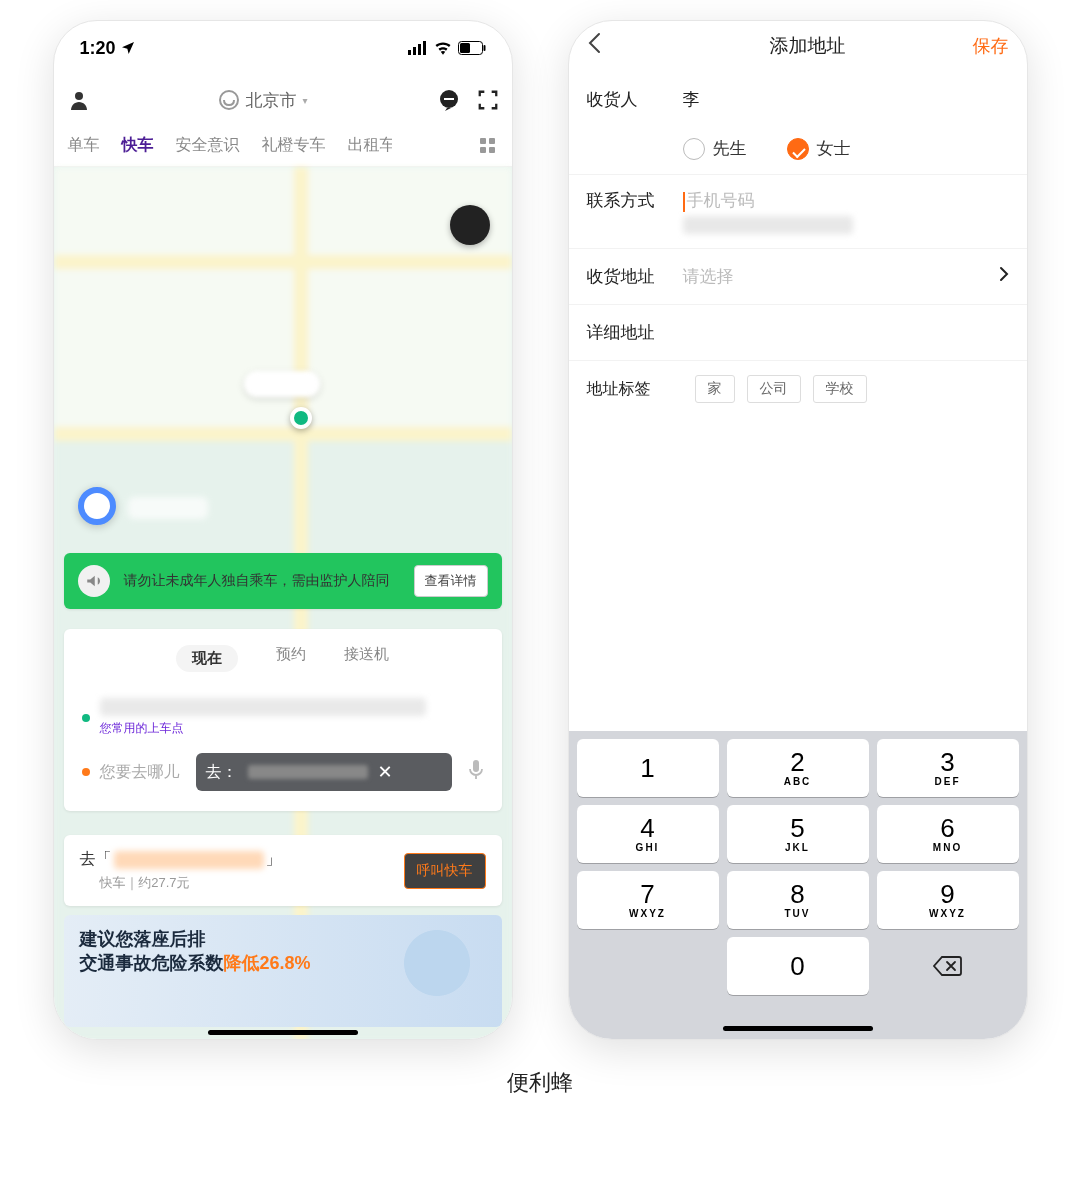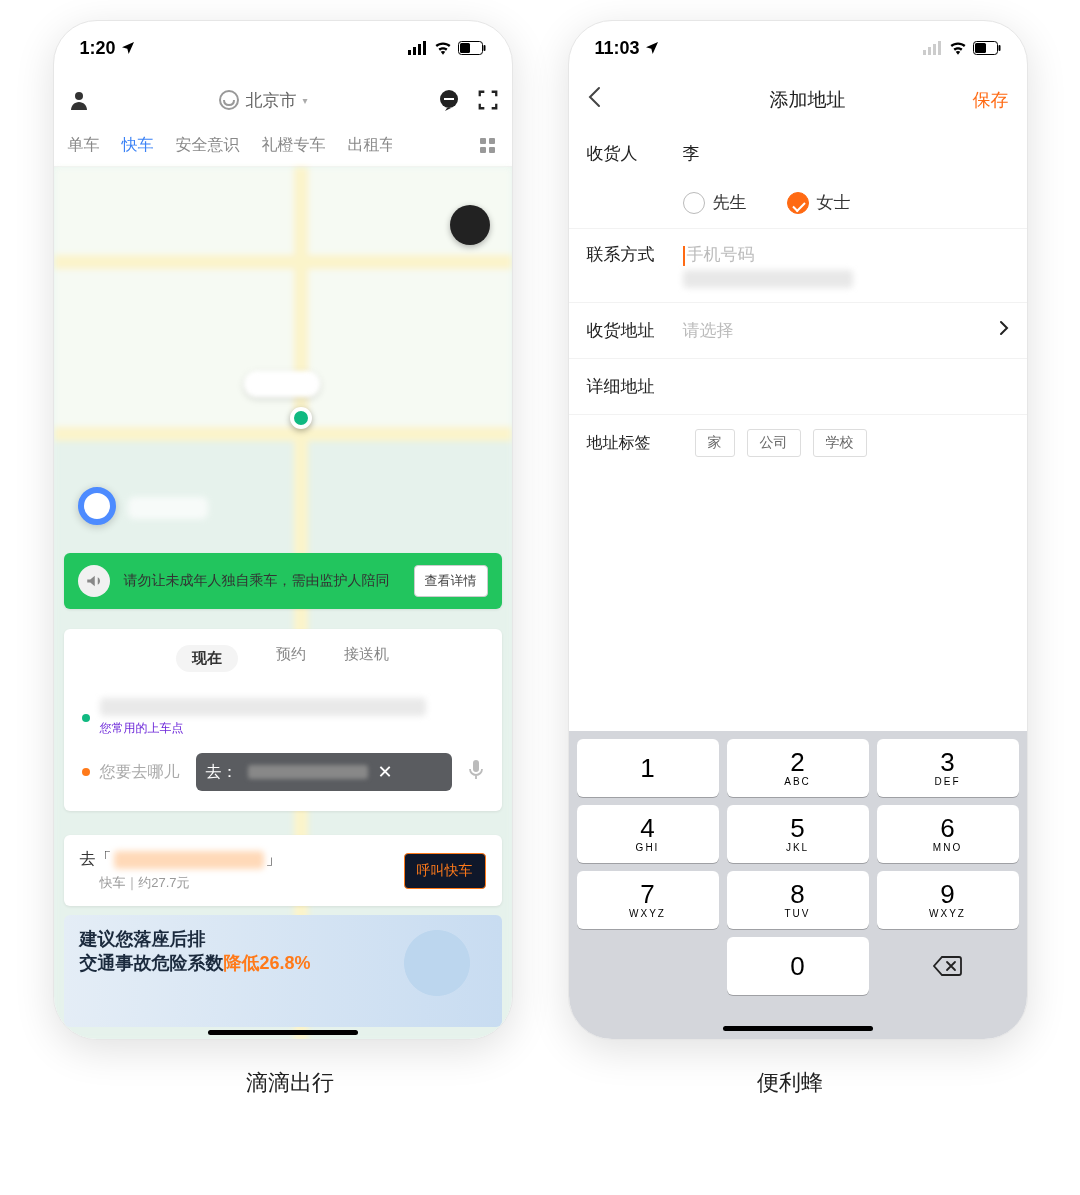--- a/index.html
+++ b/index.html
@@ -69,21 +69,21 @@
   .didi-tabs {
     display:flex;
     align-items:center;
     padding: 0 14px;
     height: 42px;
     border-bottom: 1px solid #eee;
     font-size: 16px;
     color: #888;
     gap: 22px;
   }
-  .didi-tabs .tab.active { color:#3b82f6; font-weight:400; }
+  .didi-tabs .tab.active { color:#4c1d95; font-weight:700; }
   .didi-tabs .more {
     margin-left:auto; display:flex; gap:3px; flex-wrap:wrap; width:18px;
   }
   .didi-tabs .more span{width:6px;height:6px;background:#999;border-radius:1px;}
 
   .map-area {
     position: relative;
     height: 874px;
     background: #e8f4ef;
     filter: blur(0);
@@ -180,21 +180,21 @@
     position:absolute; left:10px; right:10px; top:668px;
     background:#fff; border-radius:6px;
     display:flex;align-items:center;justify-content:space-between;
     padding:14px 16px;
     box-shadow:0 1px 3px rgba(0,0,0,0.08);
   }
   .call-left .line1{font-size:16px;color:#333;display:flex;align-items:center;}
   .call-left .line1 .blur{display:inline-block;height:18px;width:150px;background:#ffd9b8;border-radius:4px;filter:blur(3px);margin:0 2px;}
   .call-left .line2{font-size:13px;color:#999;margin-top:4px;margin-left:20px;}
   .call-btn{
-    border:1px solid #ff7a1a;color:#ff7a1a;background:#0f172a;
+    border:1px solid #ff7a1a;color:#ff7a1a;background:#404040;
     border-radius:4px;padding:8px 12px;font-size:14px;
   }
 
   .banner-card {
     position:absolute; left:10px; right:10px; top:748px;
     height:112px;
     background:linear-gradient(90deg,#e4edf6 0%, #c8dcf1 100%);
     border-radius:6px;
     padding:12px 16px;
     overflow:hidden;
@@ -247,21 +247,21 @@
     padding:8px 8px 44px;
   }
   .key-grid{display:grid;grid-template-columns:repeat(3,1fr);gap:8px;}
   .key{
     background:#fff;border-radius:6px;height:58px;
     display:flex;flex-direction:column;align-items:center;justify-content:center;
     box-shadow:0 1px 0 rgba(0,0,0,0.25);
   }
   .key.blank{background:transparent;box-shadow:none;}
   .key .num{font-size:26px;font-weight:400;color:#000;line-height:1;}
-  .key .let{font-size:10px;font-weight:400;color:#000;letter-spacing:2px;margin-top:1px;}
+  .key .let{font-size:10px;font-weight:700;color:#000;letter-spacing:2px;margin-top:1px;}
   .key.del{background:transparent;box-shadow:none;}
   .key.del svg{display:block;}
 
   .cursor{display:inline-block;width:2px;height:20px;background:#ff6a13;vertical-align:middle;animation:blink 1s step-end infinite;margin-right:2px;}
   @keyframes blink{50%{opacity:0;}}
 </style>
 </head>
 <body>
 
 <div class="phones">
@@ -401,44 +401,20 @@
           <span>交通事故危险系数</span><span class="accent">降低26.8%</span>
         </div>
         <div class="banner-illus"></div>
       </div>
 
       <div class="home-indicator"></div>
     </div>
   </div>
 
   <div class="phone">
-    <div class="status-bar">
-      <div class="status-left">
-        <span>11:03</span>
-        <svg width="16" height="16" viewBox="0 0 24 24">
-            <path d="M3 11l18-8-8 18-2-8-8-2z" fill="#000"></path>
-          </svg>
-      </div>
-      <div class="status-right">
-        <svg width="20" height="14" viewBox="0 0 20 14">
-            <rect x="0" y="9" width="3" height="5" fill="#ccc"></rect>
-            <rect x="5" y="6" width="3" height="8" fill="#ccc"></rect>
-            <rect x="10" y="3" width="3" height="11" fill="#ccc"></rect>
-            <rect x="15" y="0" width="3" height="14" fill="#ccc"></rect>
-          </svg>
-        <svg width="18" height="14" viewBox="0 0 24 18">
-            <path d="M12 18l-3-4c1.8-1.4 4.2-1.4 6 0l-3 4zm-6-8c3.3-2.7 8.7-2.7 12 0l-2 2.5c-2.2-1.8-5.8-1.8-8 0L6 10zm-4-5c5.5-4.5 14.5-4.5 20 0l-2 2.5c-4.4-3.6-11.6-3.6-16 0L2 5z" fill="#000"></path>
-          </svg>
-        <svg width="28" height="14" viewBox="0 0 28 14">
-            <rect x="0.5" y="0.5" width="24" height="13" rx="3" stroke="#000" fill="none"></rect>
-            <rect x="2" y="2" width="11" height="10" rx="1.5" fill="#000"></rect>
-            <rect x="25.5" y="4" width="2" height="6" rx="1" fill="#000"></rect>
-          </svg>
-      </div>
-    </div>
 
     <div class="nav-wrap">
       <span class="back-chevron">
         <svg width="14" height="22" viewBox="0 0 14 22">
             <path d="M12 2L3 11l9 9" stroke="#444" stroke-width="2" fill="none" stroke-linecap="round"></path>
           </svg>
       </span>
       <div class="nav-title">添加地址</div>
       <span class="nav-save">保存</span>
     </div>
@@ -535,15 +511,14 @@
               <path d="M14 7l8 8M22 7l-8 8" stroke="#222" stroke-width="1.8" stroke-linecap="round"></path>
             </svg>
         </div>
       </div>
       <div class="home-indicator" style="bottom:8px;"></div>
     </div>
   </div>
 </div>
 
 <div class="captions">
-  <div class="caption">滴滴出行</div>
   <div class="caption">便利蜂</div>
 </div>
 
 </body></html>

